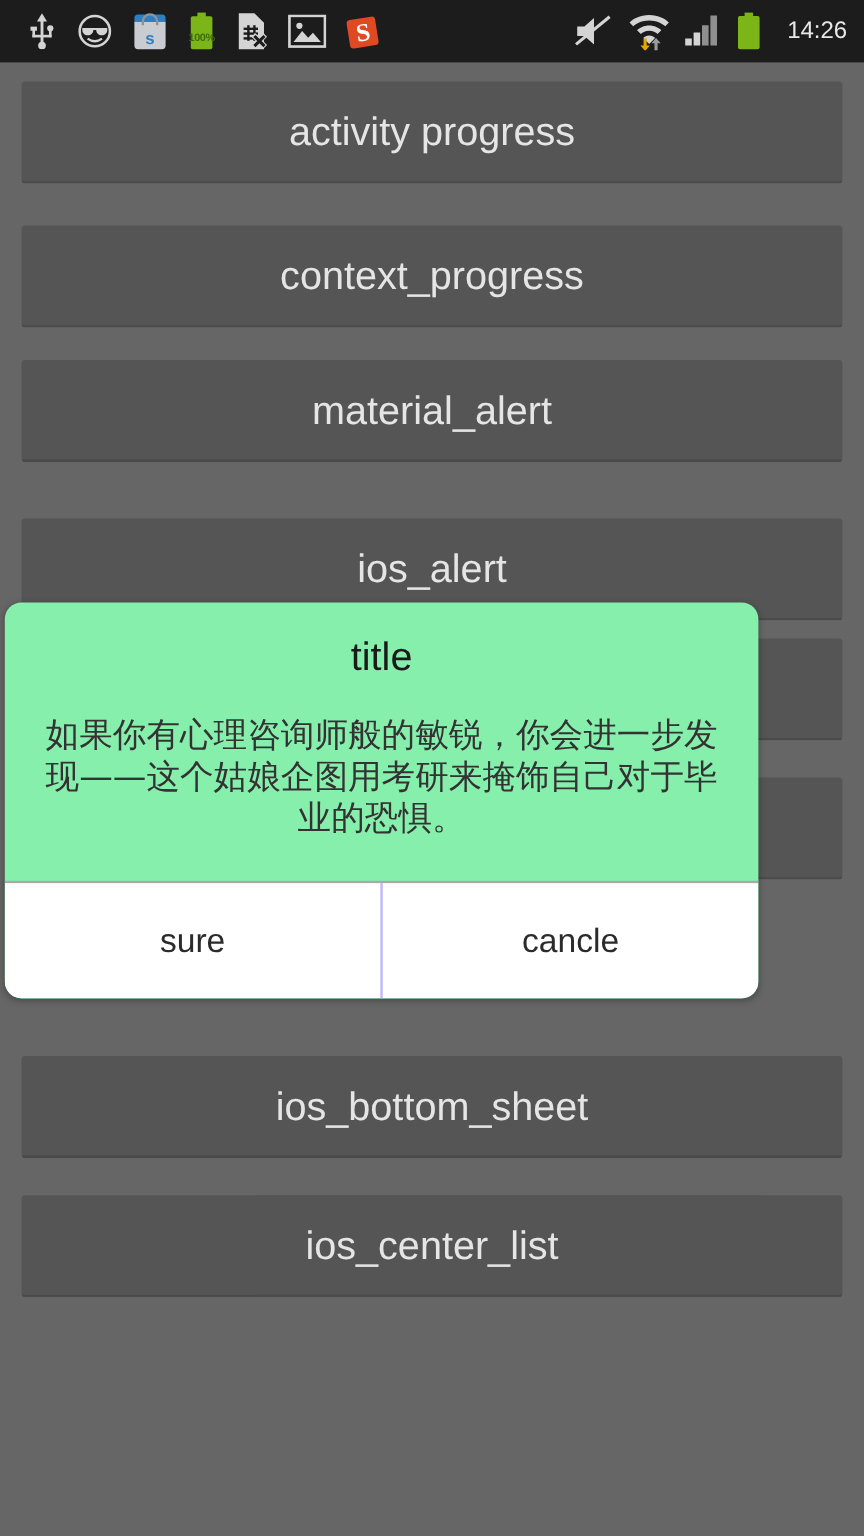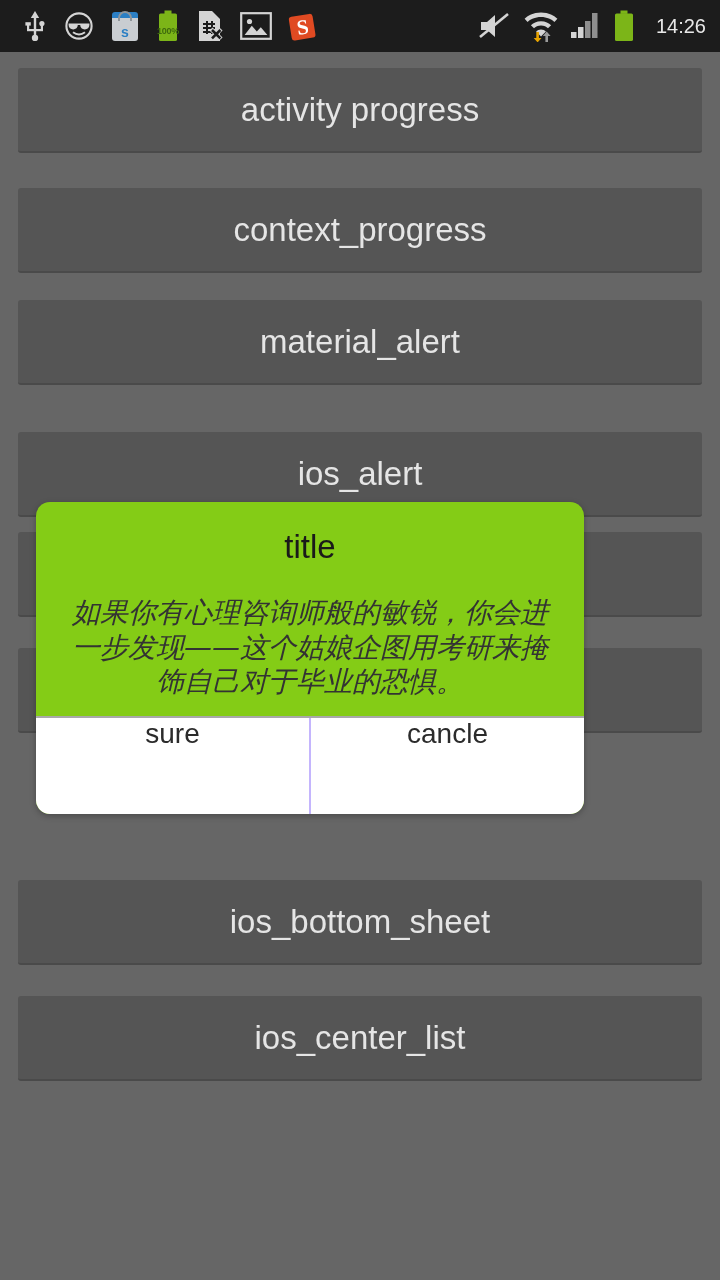--- a/index.html
+++ b/index.html
@@ -67,52 +67,51 @@
   #scrim {
     position: absolute; top: 52px; left: 0;
     width: 720px; height: 1228px;
     background: transparent;
     pointer-events: none;
   }
 
   
   #dialog {
     position: absolute;
-    left: 36px; top: 502px;
-    width: 548px;
-    background: #84cc16;
+    left: 4px; top: 502px;
+    width: 628px;
+    background: #86efac;
     border-radius: 14px;
     overflow: hidden;
     box-shadow: 0 2px 6px rgba(0,0,0,0.28);
     z-index: 40;
   }
   #dlg-title {
     text-align: center;
     color: #1a1a1a;
     font-size: 33px;
     padding: 26px 20px 0 20px;
     font-family: "Liberation Sans", sans-serif;
   }
   #dlg-msg {
     text-align: center;
     color: #333333;
     font-size: 28px;
     line-height: 1.24;
-    padding: 30px 34px 16px 34px;
+    padding: 30px 34px 34px 34px;
     font-family: "DejaVu Sans", "Liberation Sans", sans-serif;
-    font-style: italic;
   }
   #dlg-buttons {
     display: flex;
     border-top: 2px solid #a9a9a9;
     height: 98px;
   }
   .dlg-btn {
     flex: 1;
-    display: flex; justify-content: center;
+    display: flex; align-items: center; justify-content: center;
     color: #2b2b2b;
     font-size: 28px;
     background: #ffffff;
     font-family: "Liberation Sans", sans-serif;
     white-space: nowrap;
   }
   .dlg-btn + .dlg-btn { border-left: 2px solid #c4b5fd; }
 
   svg { display: block; }
 </style>

